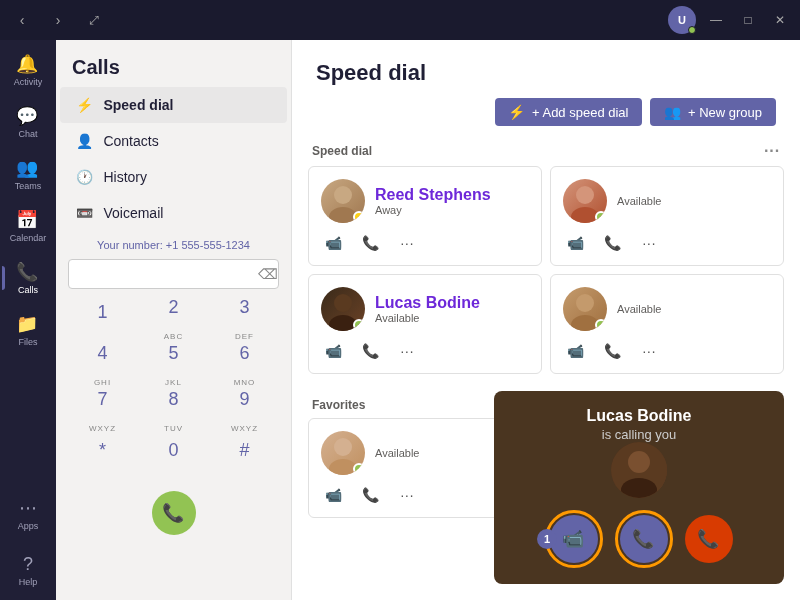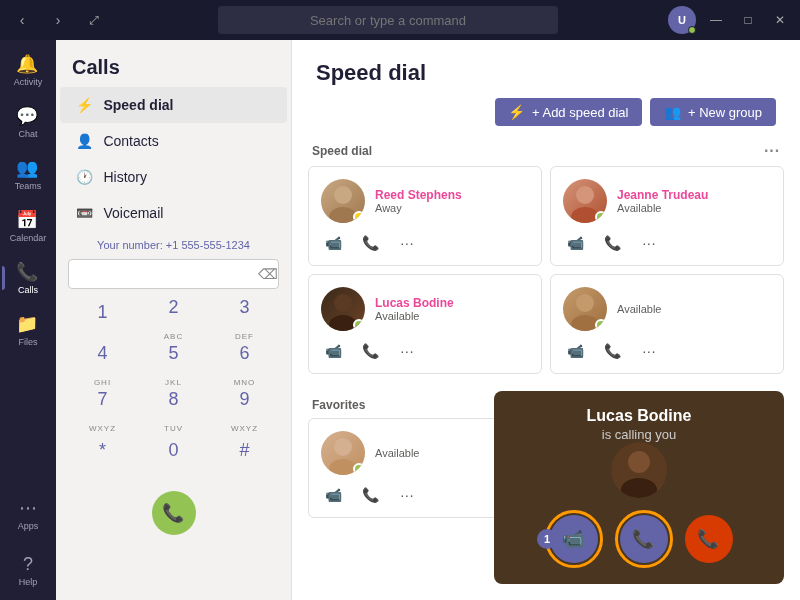--- a/index.html
+++ b/index.html
@@ -209,21 +209,21 @@
       overflow: hidden;
     }
     .status-dot {
       width: 12px; height: 12px; border-radius: 50%;
       border: 2px solid #fff;
       position: absolute; bottom: 0; right: 0;
     }
     .status-dot.away { background: #fcd116; }
     .status-dot.available { background: #92c353; }
     .contact-info { flex: 1; }
-    .contact-name { font-size: 12px; font-weight: 600; color: #ec4899; }
+    .contact-name { font-size: 16px; font-weight: 600; color: #6d28d9; }
     .contact-status { font-size: 11px; color: #605e5c; }
     .contact-actions {
       display: flex; gap: 12px; align-items: center;
     }
     .contact-action-btn {
       background: none; border: none;
       color: #555; font-size: 14px; cursor: pointer;
       padding: 2px 4px;
     }
 
@@ -281,21 +281,20 @@
   </style>
 </head>
 <body>
 
 <div class="titlebar">
   <div class="titlebar-left">
     <button class="titlebar-nav-btn">‹</button>
     <button class="titlebar-nav-btn">›</button>
     <button class="titlebar-nav-btn" style="font-size:12px;">⤢</button>
   </div>
-  <input class="titlebar-search" type="text" placeholder="Search or type a command" style="">
   <div class="titlebar-right">
     <div class="avatar-circle">
       U<span class="online-dot"></span>
     </div>
     <button class="window-btn">—</button>
     <button class="window-btn">□</button>
     <button class="window-btn">✕</button>
   </div>
 </div>
 
@@ -463,21 +462,20 @@
           <div class="contact-card">
             <div class="contact-top">
               <div class="contact-avatar avatar-jeanne">
                 <svg width="44" height="44" viewBox="0 0 44 44">
                   <circle cx="22" cy="16" r="9" fill="#d4957a"></circle>
                   <ellipse cx="22" cy="38" rx="14" ry="10" fill="#b05030"></ellipse>
                 </svg>
                 <div class="status-dot available"></div>
               </div>
               <div class="contact-info">
-                <div class="contact-name">Jeanne Trudeau</div>
                 <div class="contact-status">Available</div>
               </div>
             </div>
             <div class="contact-actions">
               <button class="contact-action-btn">📹</button>
               <button class="contact-action-btn">📞</button>
               <button class="contact-action-btn">···</button>
             </div>
           </div>
 

